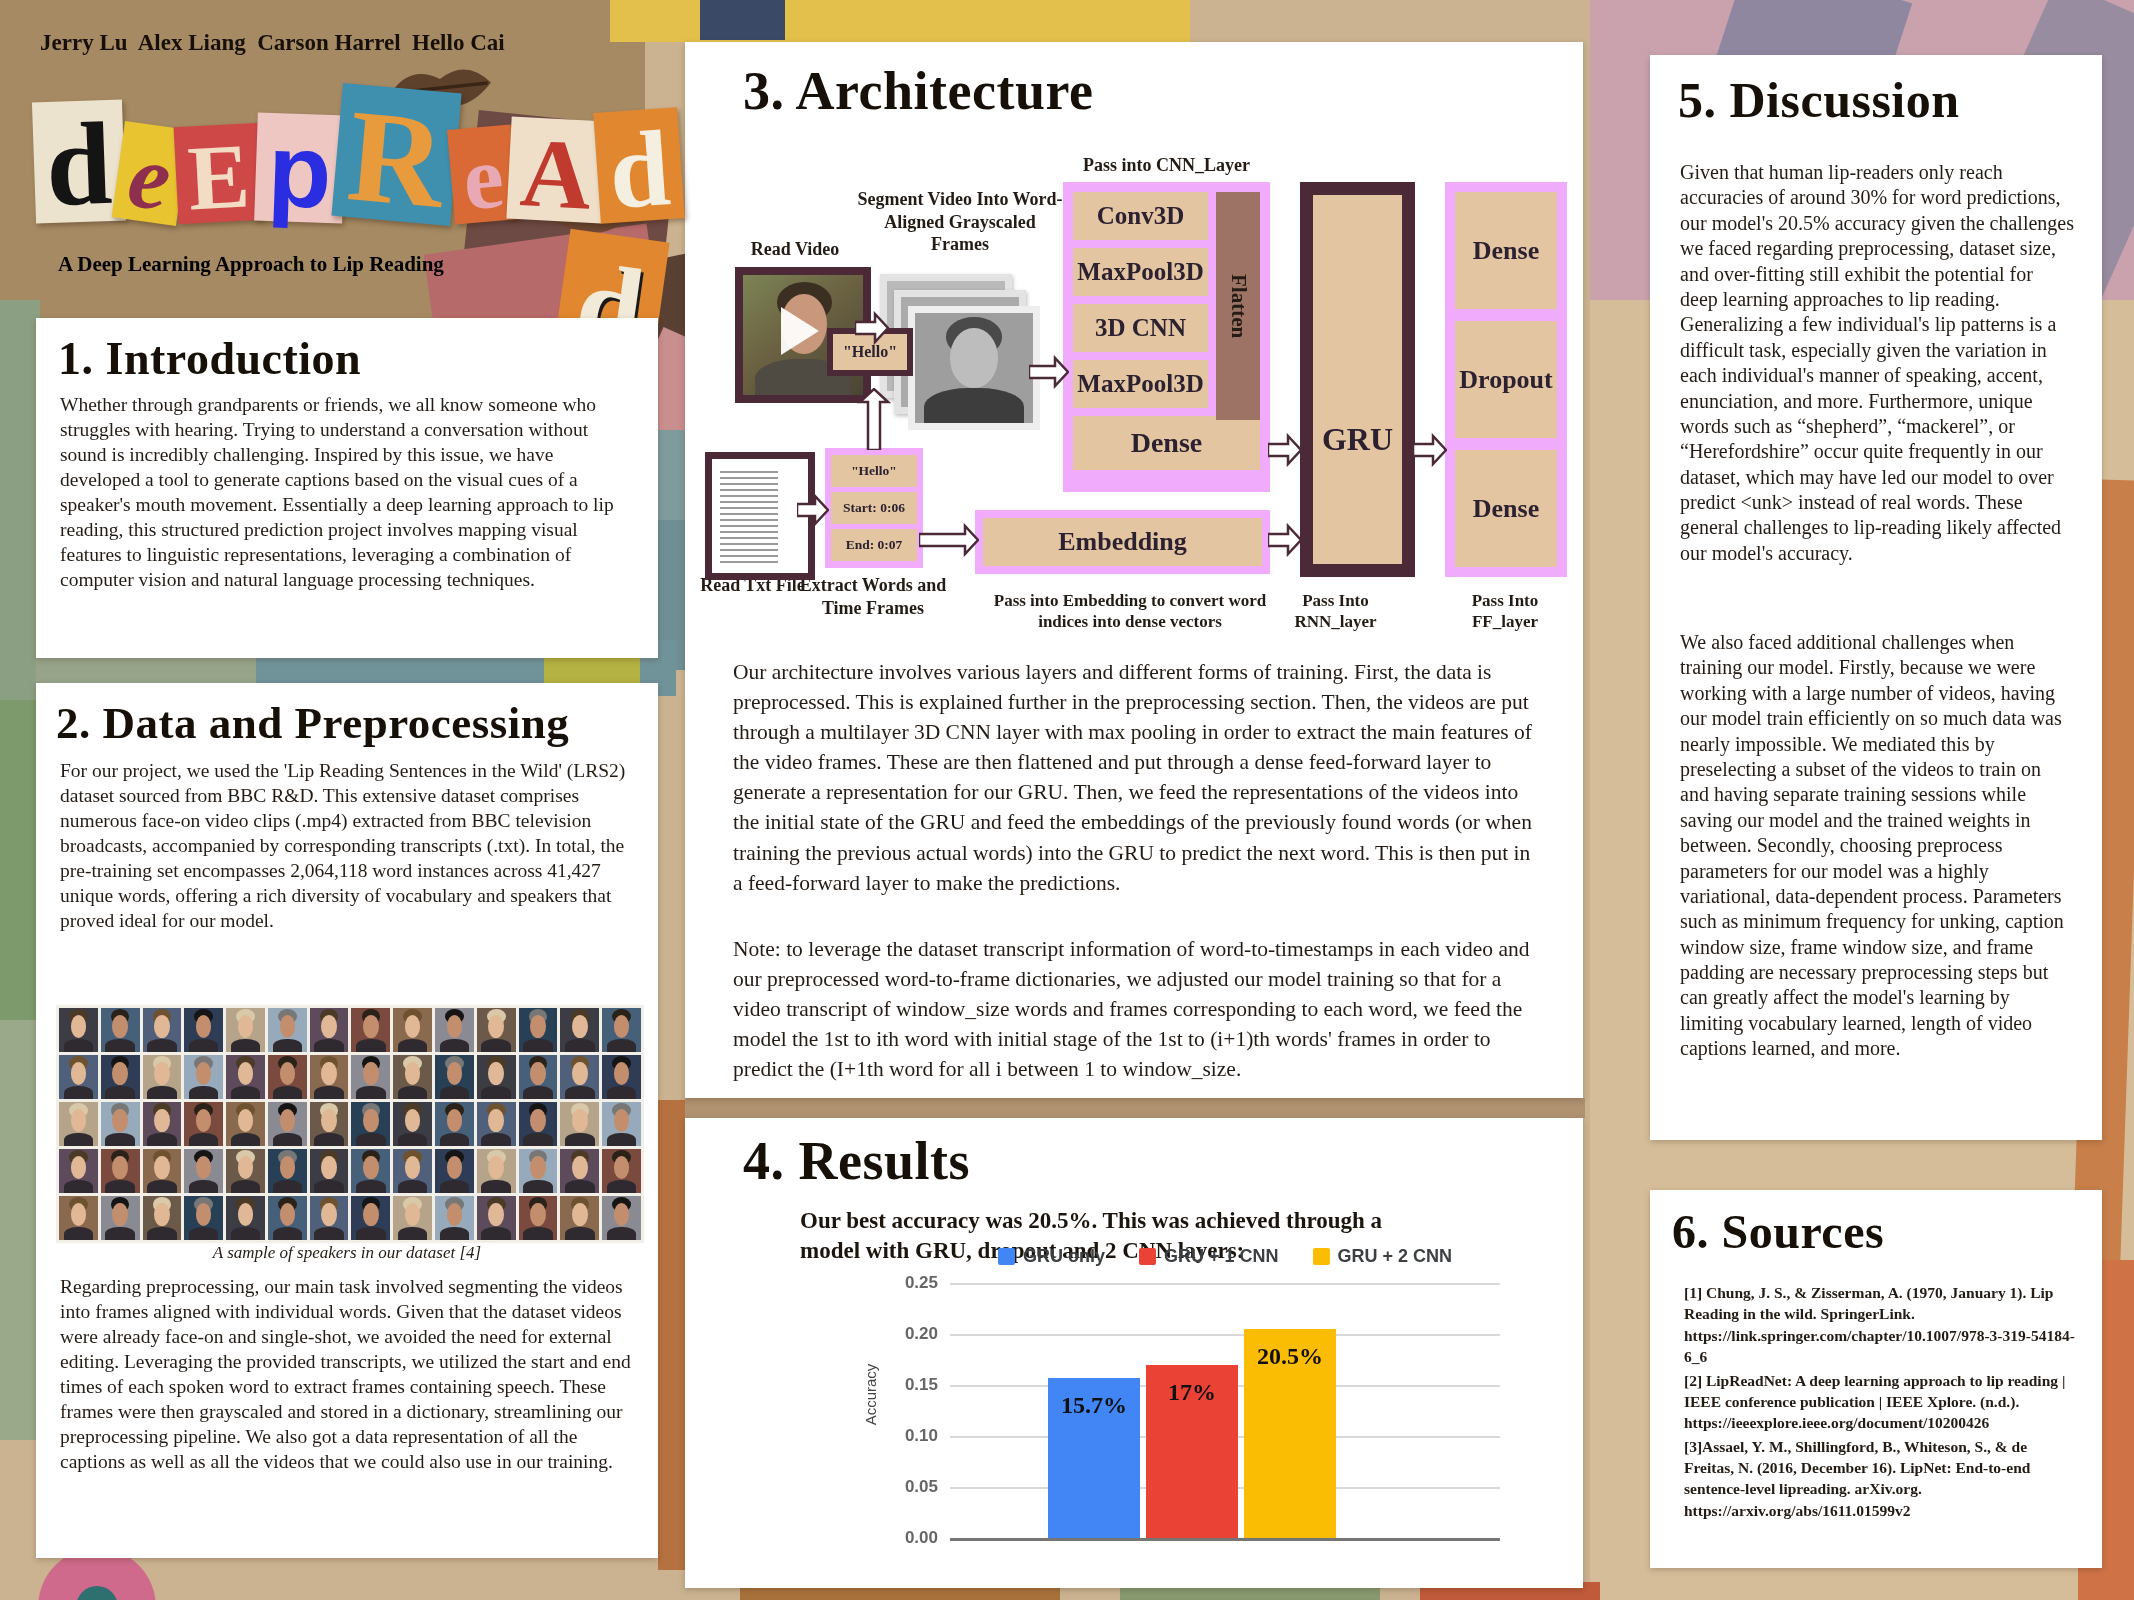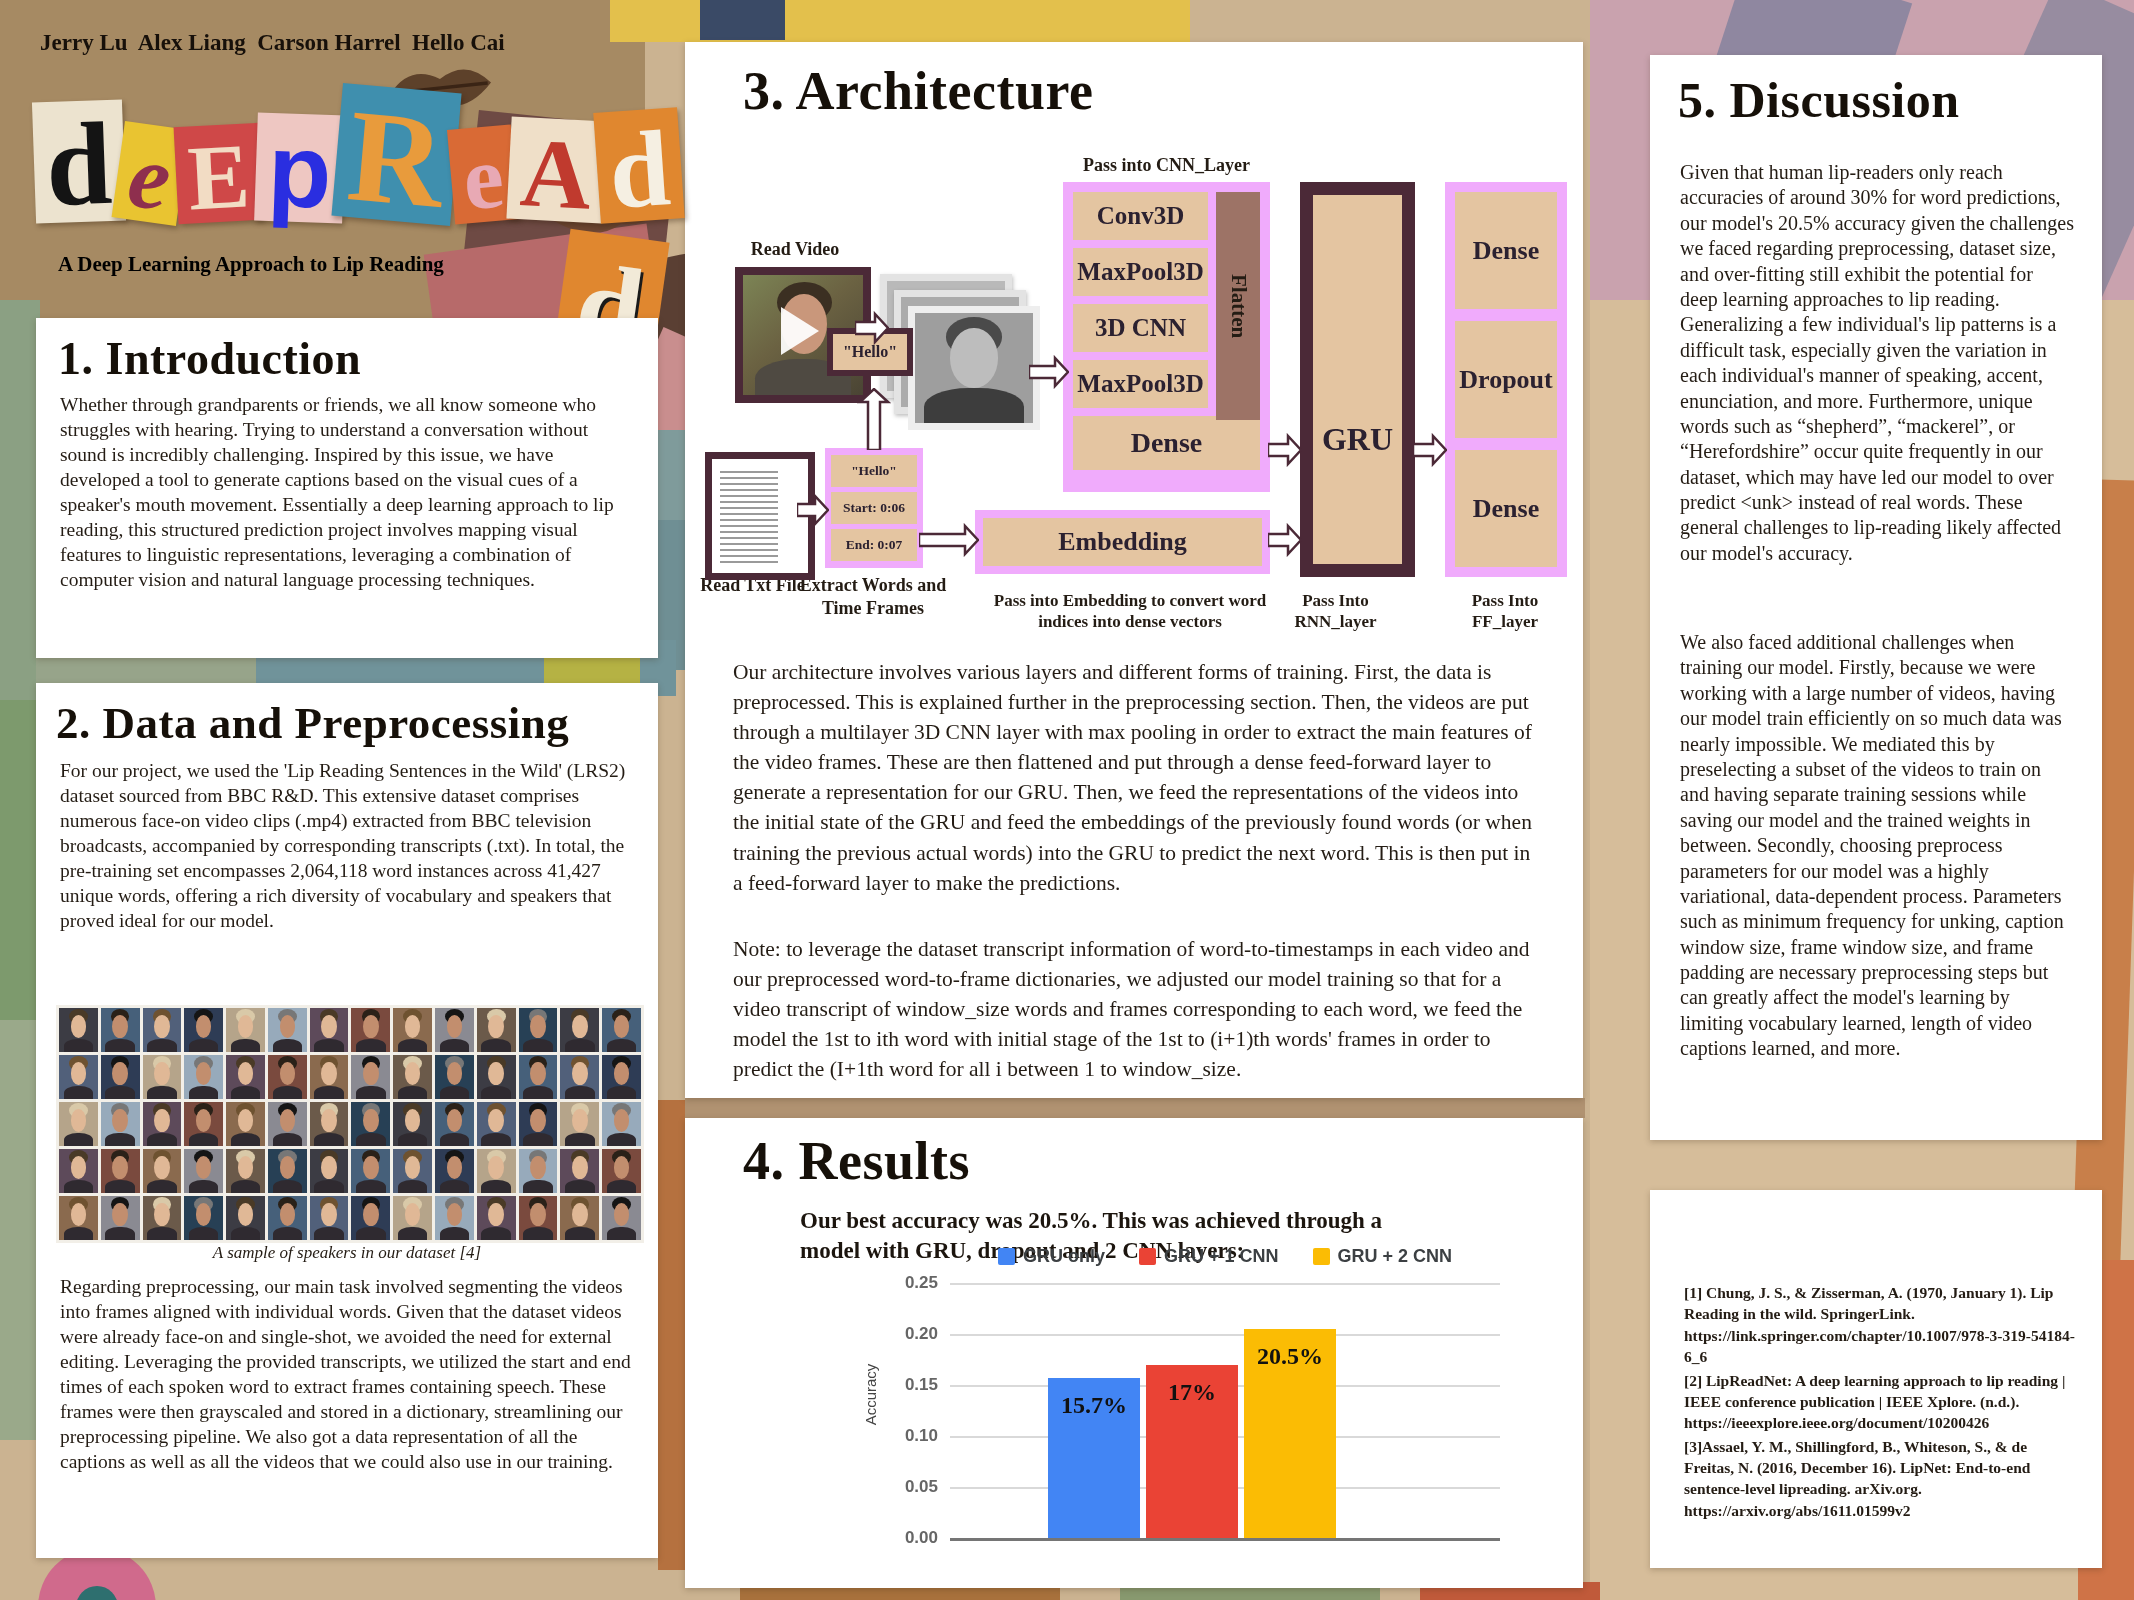--- a/index.html
+++ b/index.html
@@ -461,20 +461,21 @@
     <div style="position:absolute;left:0;top:560px;width:100%;text-align:center;font-style:italic;font-size:17px;color:#241c14;">A sample of speakers in our dataset [4]</div>
     <div class="bodytext" style="position:absolute;left:24px;top:592px;width:574px;font-size:19.5px;line-height:1.28;font-weight:500;">Regarding preprocessing, our main task involved segmenting the videos into frames aligned with individual words. Given that the dataset videos were already face-on and single-shot, we avoided the need for external editing. Leveraging the provided transcripts, we utilized the start and end times of each spoken word to extract frames containing speech. These frames were then grayscaled and stored in a dictionary, streamlining our preprocessing pipeline. We also got a data representation of all the captions as well as all the videos that we could also use in our training.</div>
   </div>
 
   <div class="card" id="card-arch" style="left:685px;top:42px;width:898px;height:1056px;">
     <h2 style="font-size:54px;margin:18px 0 0 58px;">3. Architecture</h2>
 
     <div style="position:absolute;inset:0;">
 
       <div class="dlabel" style="left:20px;top:196px;width:180px;font-size:18px;">Read Video</div>
+      <div class="dlabel" style="left:170px;top:146px;width:210px;font-size:18px;">Segment Video Into Word-Aligned Grayscaled Frames</div>
       <div class="dlabel" style="left:378px;top:112px;width:207px;font-size:18px;">Pass into CNN_Layer</div>
       <div class="dlabel" style="left:-5px;top:532px;width:145px;font-size:18px;">Read Txt File</div>
       <div class="dlabel" style="left:108px;top:532px;width:160px;font-size:18px;">Extract Words and Time Frames</div>
       <div class="dlabel" style="left:305px;top:548px;width:280px;font-size:17px;">Pass into Embedding to convert word indices into dense vectors</div>
       <div class="dlabel" style="left:583px;top:548px;width:135px;font-size:17px;">Pass Into RNN_layer</div>
       <div class="dlabel" style="left:755px;top:548px;width:130px;font-size:17px;">Pass Into FF_layer</div>
 
       <div style="position:absolute;left:50px;top:225px;width:120px;height:120px;border:8px solid #4b2937;
                   background:linear-gradient(140deg,#7c8455 0%,#6b6242 45%,#4a4434 100%);overflow:hidden;">
         <div style="position:absolute;left:28%;top:6%;width:46%;height:34%;border-radius:50%;background:#3b2f22;"></div>
@@ -604,20 +605,21 @@
       </div>
   </div>
 
   <div class="card" id="card-discussion" style="left:1650px;top:55px;width:452px;height:1085px;">
     <h2 style="font-size:50px;margin:16px 0 0 28px;">5. Discussion</h2>
     <div class="bodytext" style="position:absolute;left:30px;top:105px;width:394px;font-size:20px;line-height:1.27;font-weight:500;">Given that human lip-readers only reach accuracies of around 30% for word predictions, our model's 20.5% accuracy given the challenges we faced regarding preprocessing, dataset size, and over-fitting still exhibit the potential for deep learning approaches to lip reading.  Generalizing a few individual's lip patterns is a difficult task, especially given the variation in each individual's manner of speaking, accent, enunciation, and more. Furthermore, unique words such as “shepherd”, “mackerel”, or “Herefordshire” occur quite frequently in our dataset, which may have led our model to over predict &lt;unk&gt; instead of real words. These general challenges to lip-reading likely affected our model's accuracy.</div>
     <div class="bodytext" style="position:absolute;left:30px;top:575px;width:394px;font-size:20px;line-height:1.27;font-weight:500;">We also faced additional challenges when training our model. Firstly, because we were working with a large number of videos, having our model train efficiently on so much data was nearly impossible. We mediated this by preselecting a subset of the videos to train on and having separate training sessions while saving our model and the trained weights in between. Secondly, choosing preprocess parameters for our model was a highly variational, data-dependent process. Parameters such as minimum frequency for unking, caption window size, frame window size, and frame padding are necessary preprocessing steps but can greatly affect the model's learning by limiting vocabulary learned, length of video captions learned, and more.</div>
   </div>
 
   <div class="card" id="card-sources" style="left:1650px;top:1190px;width:452px;height:378px;">
+    <h2 style="font-size:48px;margin:14px 0 0 22px;">6. Sources</h2>
     <div id="sources-list" style="position:absolute;left:34px;top:92px;width:392px;font-size:15.5px;line-height:1.38;font-weight:600;color:#241c14;">
         <p class="refline">[1] Chung, J. S., &amp; Zisserman, A. (1970, January 1). Lip Reading in the wild. SpringerLink. https://link.springer.com/chapter/10.1007/978-3-319-54184-6_6</p>
         <p class="refline">[2] LipReadNet: A deep learning approach to lip reading | IEEE conference publication | IEEE Xplore. (n.d.). https://ieeexplore.ieee.org/document/10200426</p>
         <p class="refline">[3]Assael, Y. M., Shillingford, B., Whiteson, S., &amp; de Freitas, N. (2016, December 16). LipNet: End-to-end sentence-level lipreading. arXiv.org. https://arxiv.org/abs/1611.01599v2</p>
       </div>
   </div>
 
 </div>
 
 </body></html>

